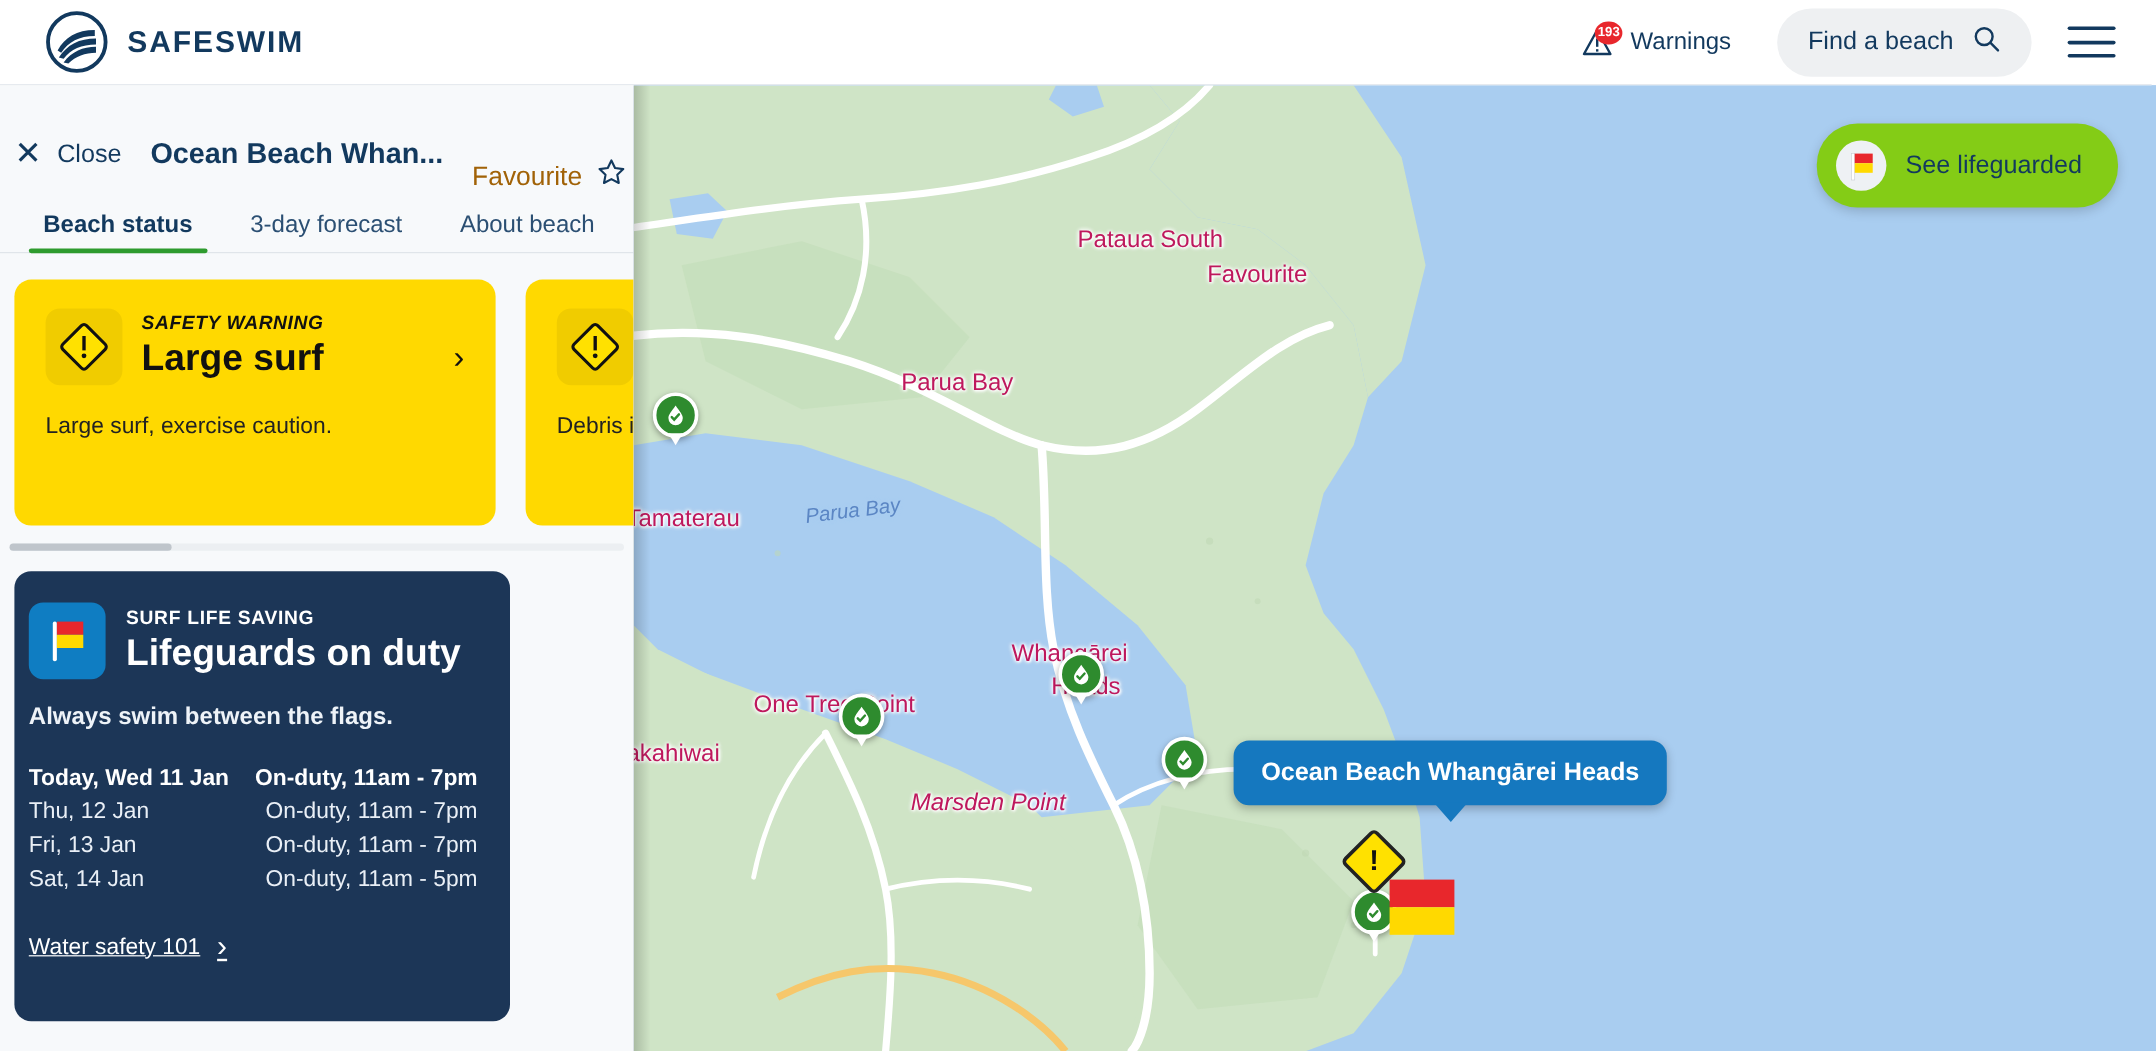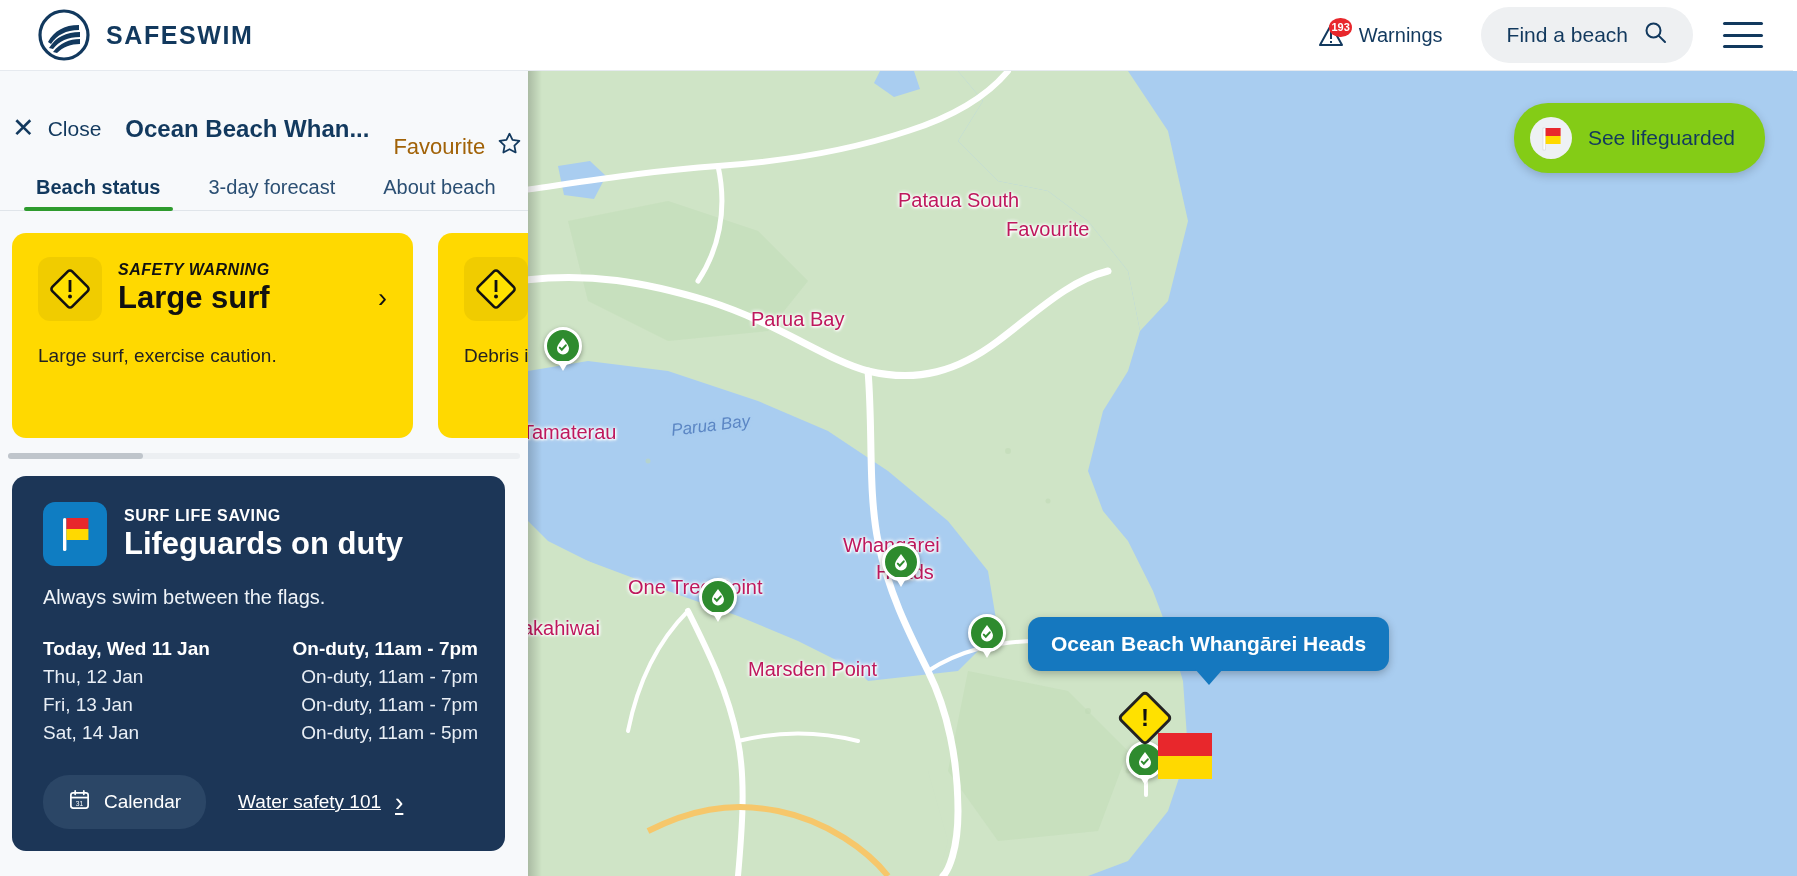--- a/index.html
+++ b/index.html
@@ -127,32 +127,32 @@
     margin: 12px 0 0 8px; width: 512px; height: 6px; background: #eceff2; border-radius: 3px;
     position: relative;
   }
   .scroll-thumb {
     position: absolute; left: 0; top: 0; height: 6px; width: 135px;
     background: #bfc5cb; border-radius: 3px; cursor: pointer;
   }
 
   
   .lg-card {
-    margin: 17px 0 0 12px; width: 493px; height: 375px;
+    margin: 17px 0 0 12px; width: 413px; height: 375px;
     background: #1c3657; border-radius: 14px; color: #fff;
-    padding: 26px 27px 0 31px; position: relative;
+    padding: 26px 27px 0 12px; position: relative;
   }
   .lg-top { display: flex; align-items: flex-start; gap: 17px; }
   .lg-flag-box {
     width: 64px; height: 64px; border-radius: 12px; background: #0f7dc2;
     display: flex; align-items: center; justify-content: center; flex: 0 0 64px;
   }
   .lg-kicker { font-size: 16px; font-weight: bold; letter-spacing: .6px; margin-top: 5px; }
   .lg-title { font-size: 31px; font-weight: bold; margin-top: 2px; line-height: 1.1; }
-  .lg-sub { font-size: 20px; margin-top: 20px; color: #eef3f8; }
+  .lg-sub { font-size: 20px; margin-top: 20px; color: #eef3f8; font-weight: bold; }
   .lg-table { margin-top: 26px; width: 100%; }
   .lg-row { display: flex; justify-content: space-between; font-size: 19px; padding: 3px 0; color: #e9eff6; }
   .lg-row.today { font-weight: bold; color: #fff; }
   .lg-actions { display: flex; align-items: center; gap: 32px; margin-top: 28px; }
   .cal-btn {
     display: flex; align-items: center; gap: 13px;
     background: #2b4666; border: 0; border-radius: 26px;
     padding: 13px 25px; color: #fff; font-family: inherit; font-size: 19px; cursor: pointer;
   }
   .ws-link {
@@ -328,21 +328,21 @@
     </svg>
 
     <div class="map-label" style="left:370px; top:118px;">Pataua South</div>
     <div class="map-label" style="left:478px; top:147px;">Favourite</div>
     <div class="map-label" style="left:223px; top:237px;">Parua Bay</div>
     <div class="map-label" style="left:-6px; top:350px;">Tamaterau</div>
     <div class="map-label" style="left:315px; top:463px;">Whangārei</div>
     <div class="map-label" style="left:348px; top:490px;">Heads</div>
     <div class="map-label" style="left:100px; top:505px;">One Tree Point</div>
     <div class="map-label" style="left:-6px; top:546px;">akahiwai</div>
-    <div class="map-label" style="left:220px; top:587px;">Marsden Point</div>
+    <div class="map-label" style="left:231px; top:587px;font-style:italic;">Marsden Point</div>
     <div class="water-label" style="left:143px; top:345px; transform:rotate(-7deg);">Parua Bay</div>
 
     <div class="pin-green" style="left:16px; top:256px;">
       <svg width="20" height="20" viewBox="0 0 20 20">
           <path d="M10 2 C13.5 7 16 9.8 16 12.4 A6 6 0 0 1 4 12.4 C4 9.8 6.5 7 10 2Z" fill="#fff"></path>
           <path d="M6.8 11.6 l2 2.1 4-4.4" stroke="#2e8b2e" stroke-width="2" fill="none" stroke-linecap="round"></path>
         </svg>
     </div>
     <div class="pin-green" style="left:354px; top:472px;">
       <svg width="20" height="20" viewBox="0 0 20 20">
@@ -489,32 +489,20 @@
           <span>Fri, 13 Jan</span>
           <span>On-duty, 11am - 7pm</span>
         </div>
         <div class="lg-row">
           <span>Sat, 14 Jan</span>
           <span>On-duty, 11am - 5pm</span>
         </div>
       </div>
 
       <div class="lg-actions">
-        <button class="cal-btn">
-          <span>
-            <svg width="23" height="23" viewBox="0 0 24 24">
-              <rect x="3" y="5" width="18" height="16" rx="2.4" fill="none" stroke="#fff" stroke-width="1.8"></rect>
-              <line x1="3" y1="10" x2="21" y2="10" stroke="#fff" stroke-width="1.8"></line>
-              <line x1="7.5" y1="3" x2="7.5" y2="6.6" stroke="#fff" stroke-width="1.8" stroke-linecap="round"></line>
-              <line x1="16.5" y1="3" x2="16.5" y2="6.6" stroke="#fff" stroke-width="1.8" stroke-linecap="round"></line>
-              <text x="12" y="18.4" font-size="7" fill="#fff" text-anchor="middle" font-family="Liberation Sans, sans-serif">31</text>
-            </svg>
-          </span>
-          <span>Calendar</span>
-        </button>
         <a class="ws-link">
           <span>Water safety 101</span>
           <span style="text-decoration:none; font-size:25px; font-weight:300;">›</span>
         </a>
       </div>
     </div>
   </div>
 
 </div>
 

